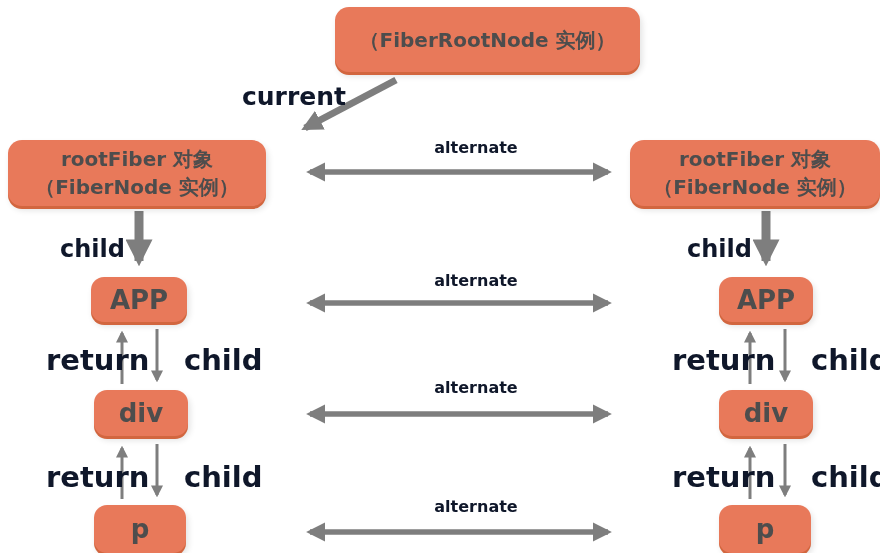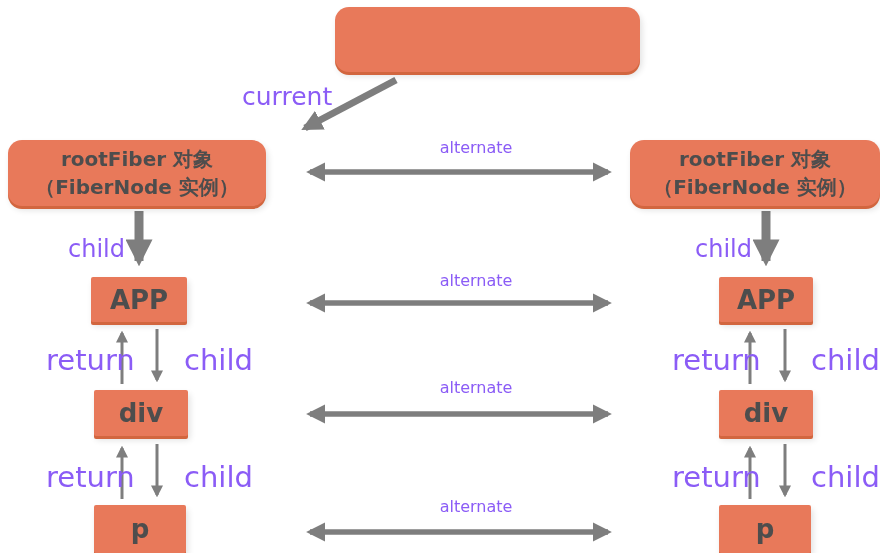--- a/index.html
+++ b/index.html
@@ -2,29 +2,29 @@
 <html><head>
 <meta charset="utf-8">
 <style>
   html,body{margin:0;padding:0;background:#fff;}
   .stage{
     position:relative;width:880px;height:553px;background:#ffffff;overflow:hidden;
     font-family:"DejaVu Sans","Liberation Sans",sans-serif;
   }
   .overlay{position:absolute;left:0;top:0;width:880px;height:553px;z-index:1;}
   .node{
-    position:absolute;z-index:2;background:#E8795A;border-radius:2px;
+    position:absolute;z-index:2;background:#E8795A;border-radius:13px;
     color:#4D4D4D;font-weight:bold;text-align:center;
     display:flex;flex-direction:column;align-items:center;justify-content:center;
     box-shadow:0 3px 0 #D2663F, 2px 4px 6px rgba(0,0,0,0.12);
   }
   .node.big{font-size:20px;line-height:28px;border-radius:14px;}
   .node.small{font-size:26px;line-height:26px;}
   .lbl{
-    position:absolute;z-index:3;color:#8b5cf6;font-weight:normal;white-space:nowrap;
+    position:absolute;z-index:3;color:#0f172a;font-weight:bold;white-space:nowrap;
   }
   .lbl.current{font-size:25px;}
   .lbl.alt{font-size:16px;width:160px;text-align:center;}
   .lbl.childmain{font-size:24px;width:80px;text-align:right;}
   .lbl.side{font-size:29px;}
   .watermark{
     position:absolute;z-index:4;color:rgba(128,128,128,0.78);
     font-size:22px;white-space:nowrap;letter-spacing:1px;
   }
 </style>
@@ -64,20 +64,21 @@
     <line x1="122" y1="499" x2="122" y2="448" stroke="#7E7E7E" stroke-width="3" marker-end="url(#te)"></line>
     <line x1="157" y1="444" x2="157" y2="495" stroke="#7E7E7E" stroke-width="3" marker-end="url(#te)"></line>
 
     <line x1="750" y1="384" x2="750" y2="333" stroke="#7E7E7E" stroke-width="3" marker-end="url(#te)"></line>
     <line x1="785" y1="329" x2="785" y2="380" stroke="#7E7E7E" stroke-width="3" marker-end="url(#te)"></line>
     <line x1="750" y1="499" x2="750" y2="448" stroke="#7E7E7E" stroke-width="3" marker-end="url(#te)"></line>
     <line x1="785" y1="444" x2="785" y2="495" stroke="#7E7E7E" stroke-width="3" marker-end="url(#te)"></line>
   </svg>
 
   <div class="node big" style="left:335px;top:7px;width:305px;height:65px;">
+    <div>（FiberRootNode 实例）</div>
   </div>
 
   <div class="node big" style="left:8px;top:140px;width:258px;height:66px;">
     <div>rootFiber 对象</div>
     <div>（FiberNode 实例）</div>
   </div>
 
   <div class="node big" style="left:630px;top:140px;width:250px;height:66px;">
     <div>rootFiber 对象</div>
     <div>（FiberNode 实例）</div>

